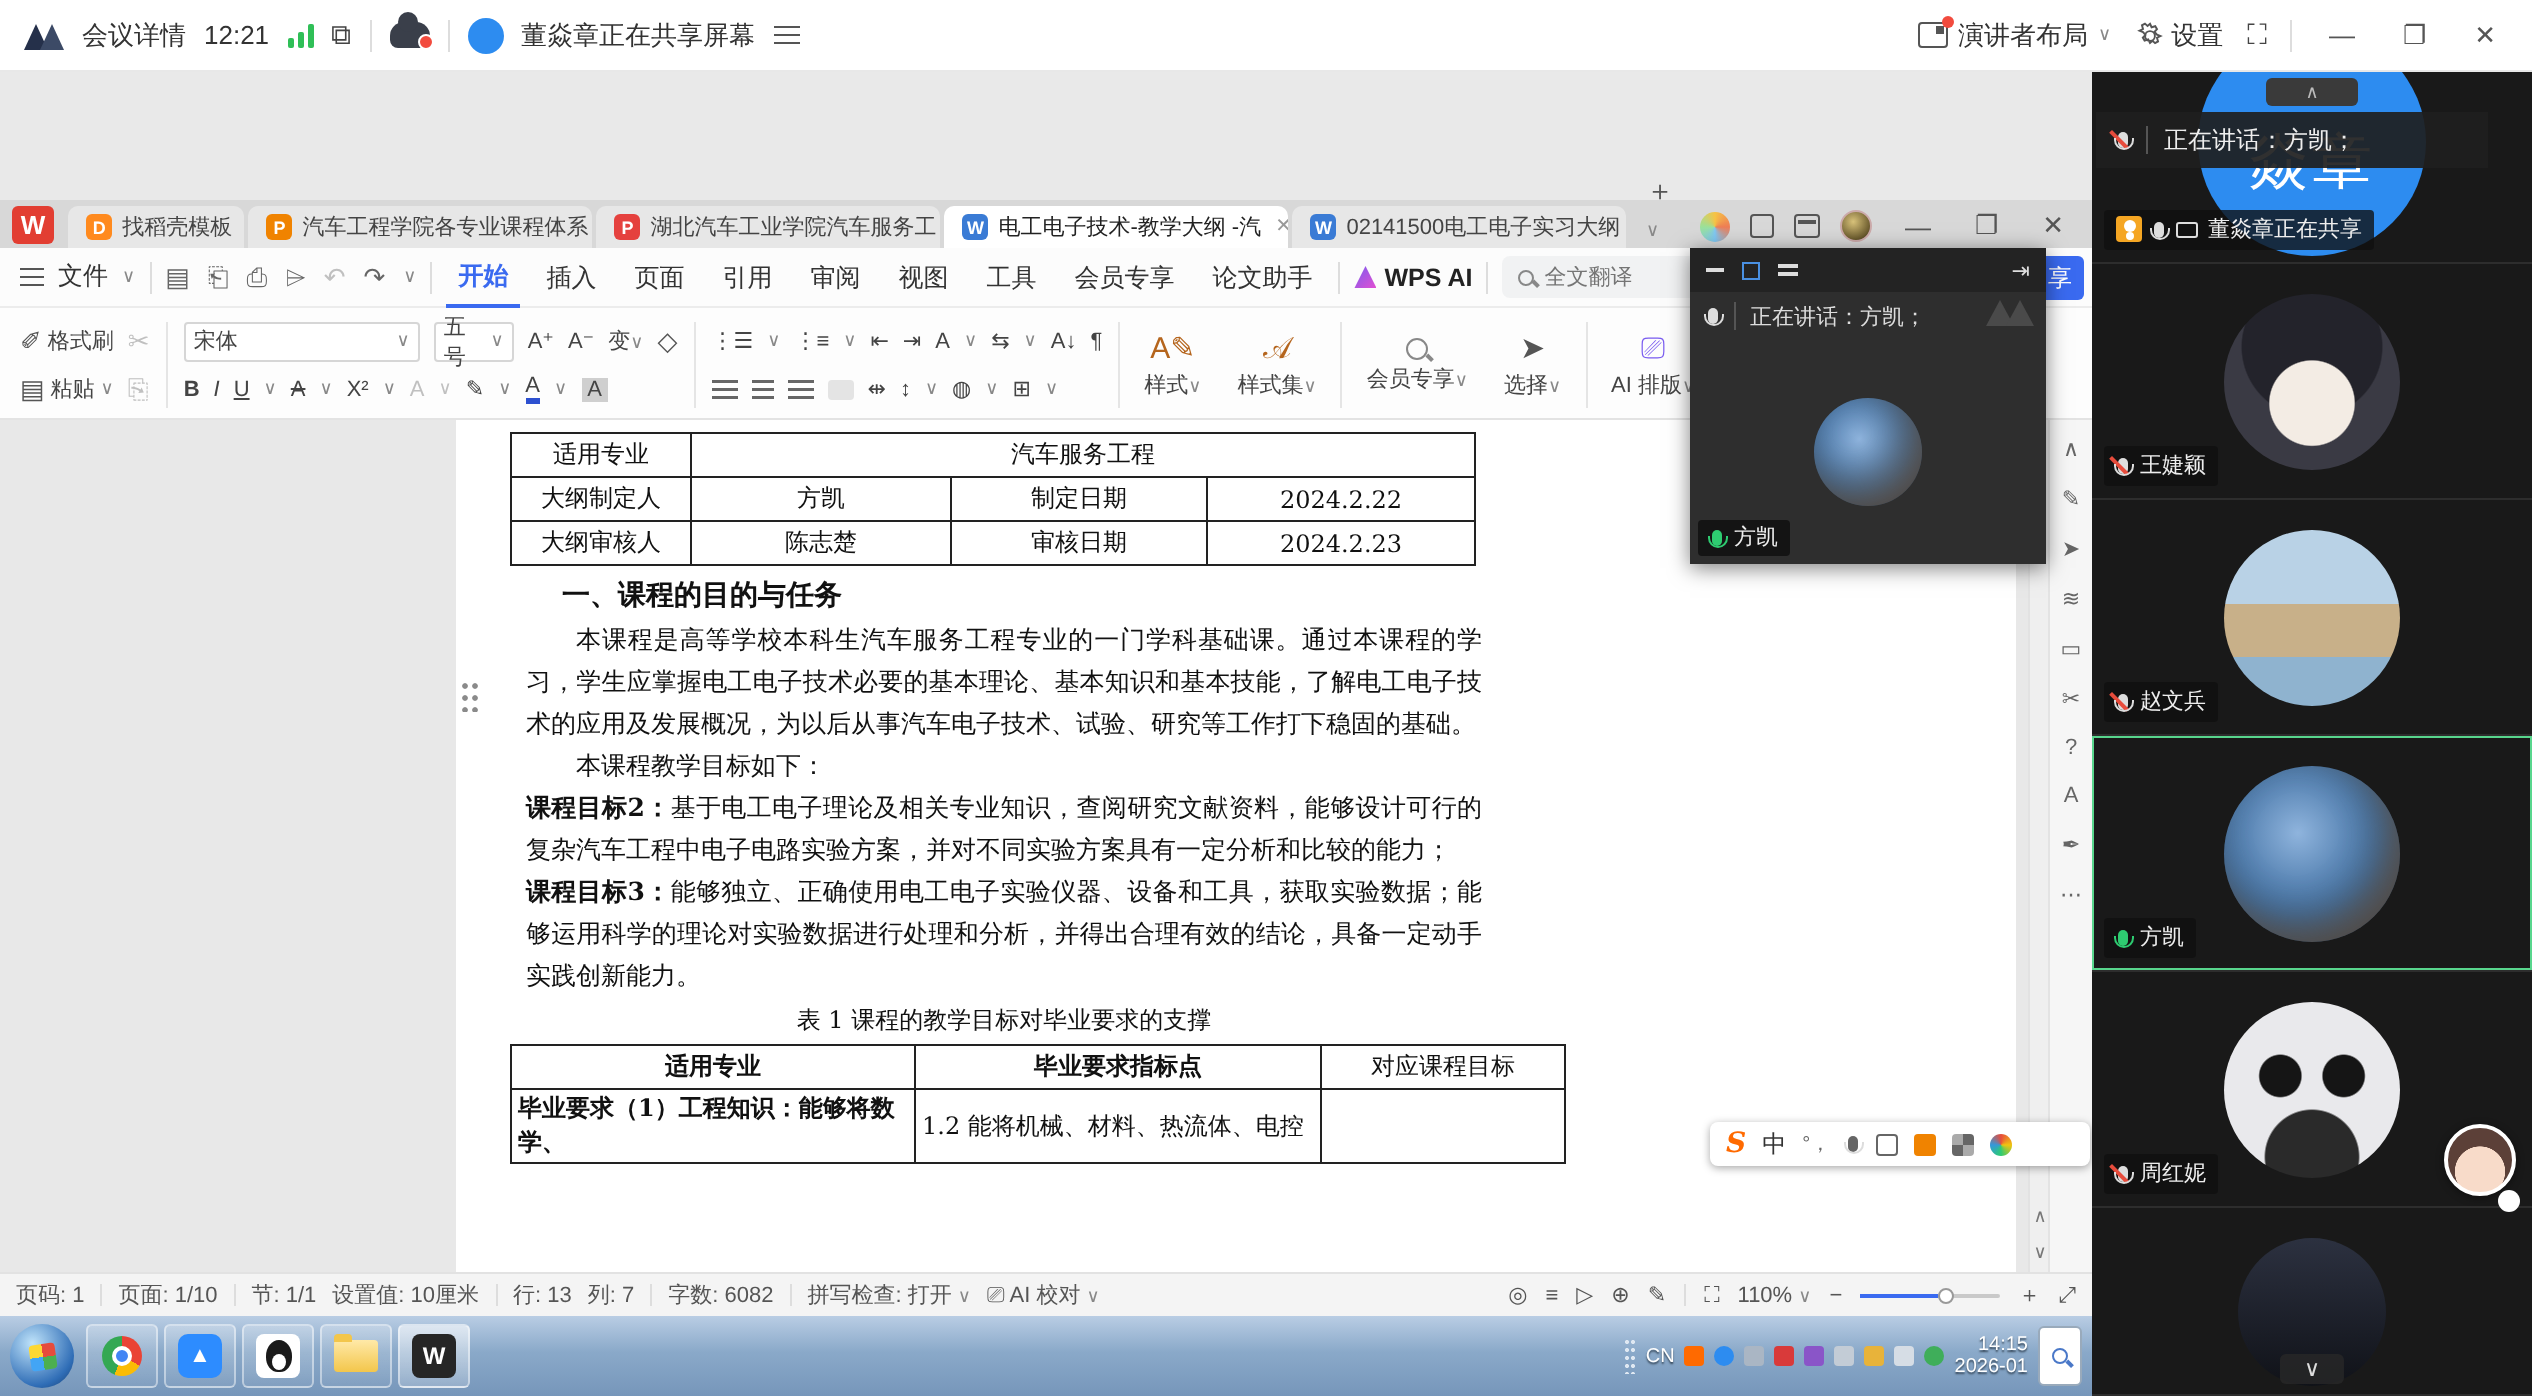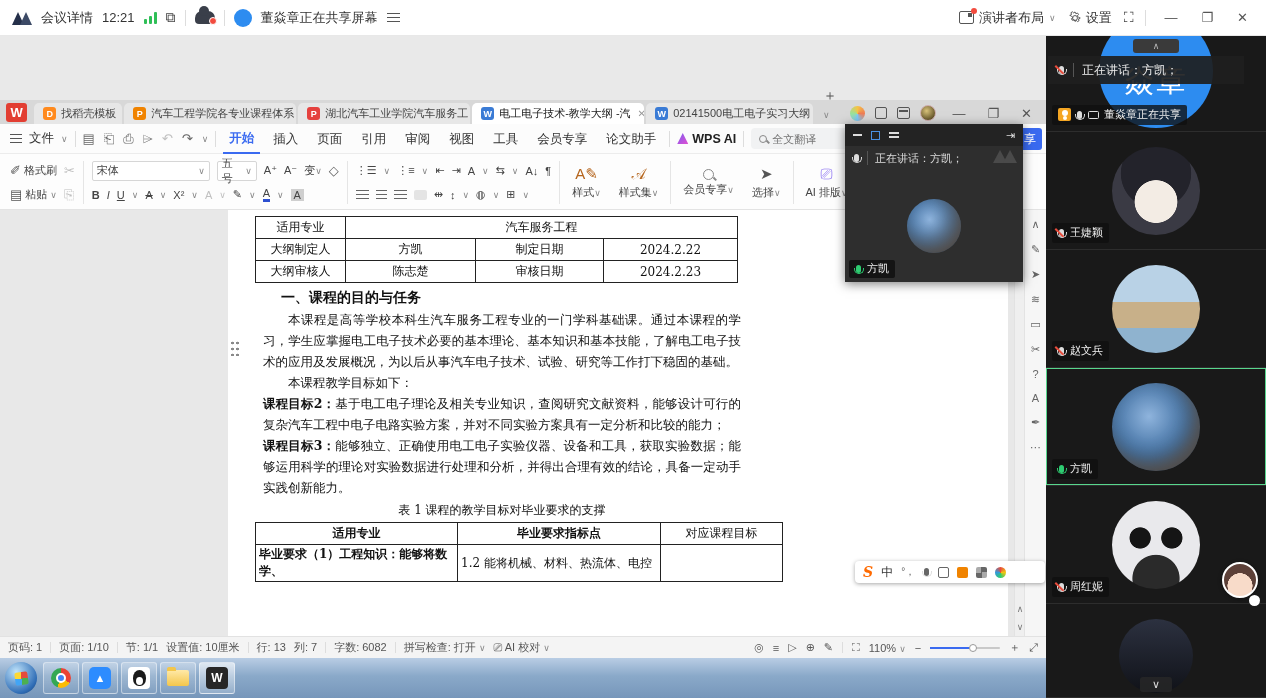--- a/index.html
+++ b/index.html
@@ -537,20 +537,40 @@
           <span class="qq">
             <i></i>
           </span>
         </span>
       <span class="tico">
           <span class="folder"></span>
         </span>
       <span class="tico lit">
           <span class="wpsw">W</span>
         </span>
+      <span class="tray">
+        <span class="grip"></span>
+        <span class="cn">CN</span>
+        <span class="tinyic" style="background:#ff6a00"></span>
+        <span class="tinyic" style="background:#2d8cf0;border-radius:50%"></span>
+        <span class="tinyic" style="background:#aab6c4"></span>
+        <span class="tinyic" style="background:#d93a3a"></span>
+        <span class="tinyic" style="background:#8a55c8"></span>
+        <span class="tinyic" style="background:#c3ccd6"></span>
+        <span class="tinyic" style="background:#e8b33a"></span>
+        <span class="tinyic" style="background:#d6dde5"></span>
+        <span class="tinyic" style="background:#3fae5a;border-radius:50%"></span>
+        <span class="clock">
+          <div>14:15</div>
+          <div>2026-01</div>
+        </span>
+        <span class="maglaunch">
+            <span class="mag"></span>
+          </span>
+      </span>
     </div>
   </div>
 
   <div class="sidebar">
     <span class="sb-chevtop">∧</span>
     <div class="sb-banner">
       <span class="mic muted"></span>
       <span class="bdiv"></span>
       <span>正在讲话：方凯；</span>
     </div>

